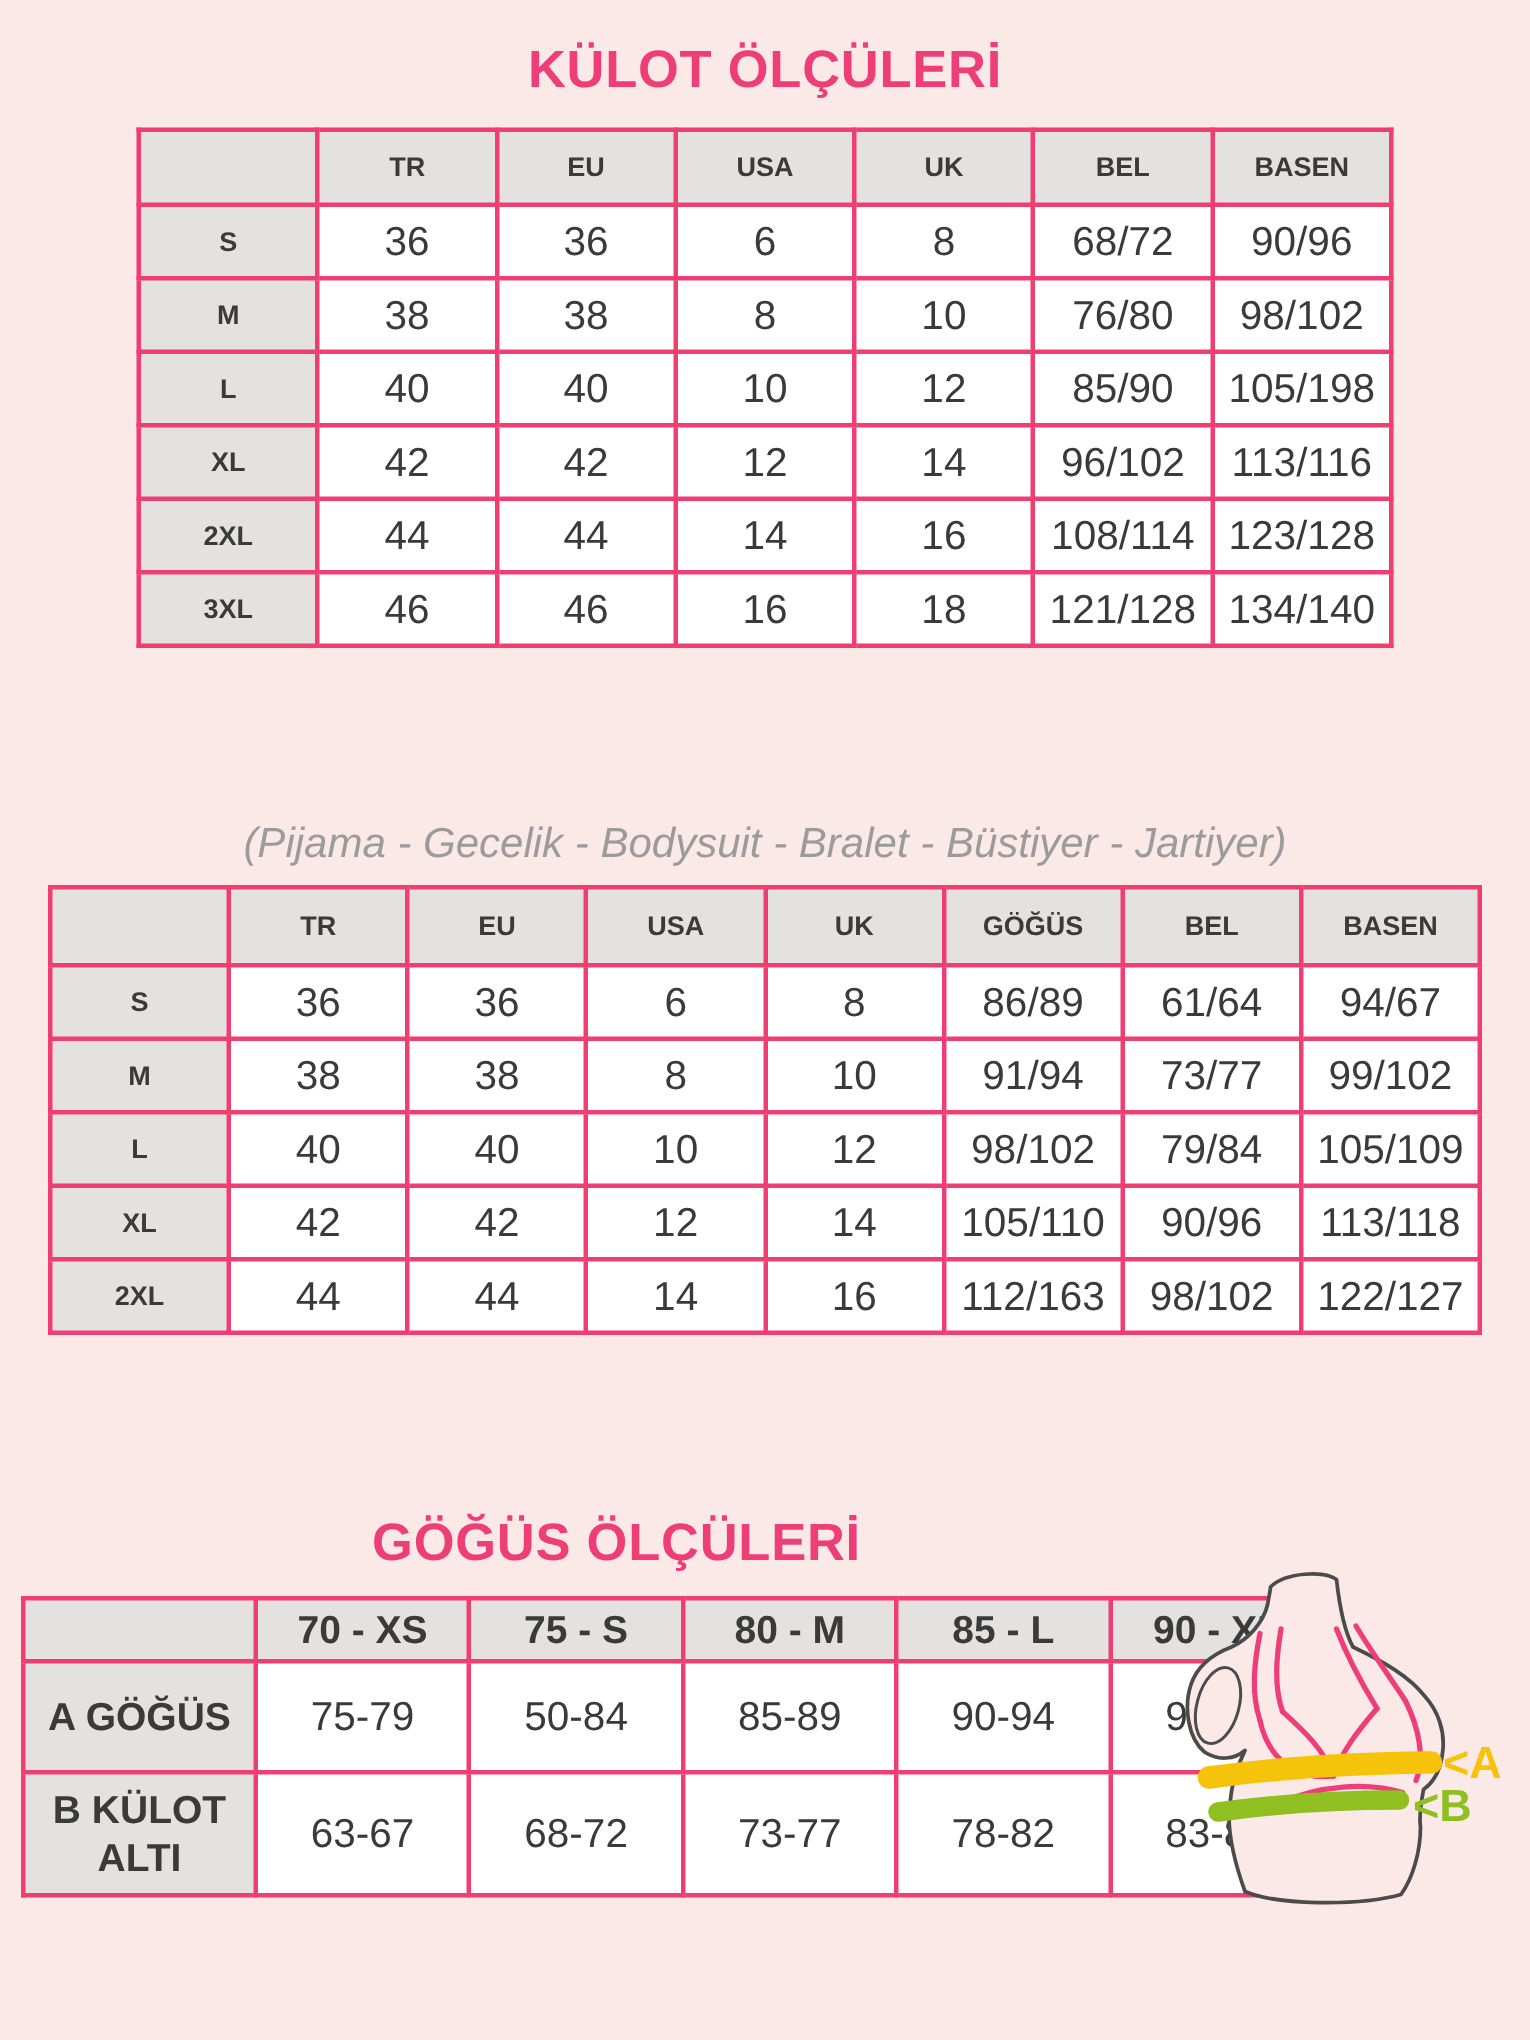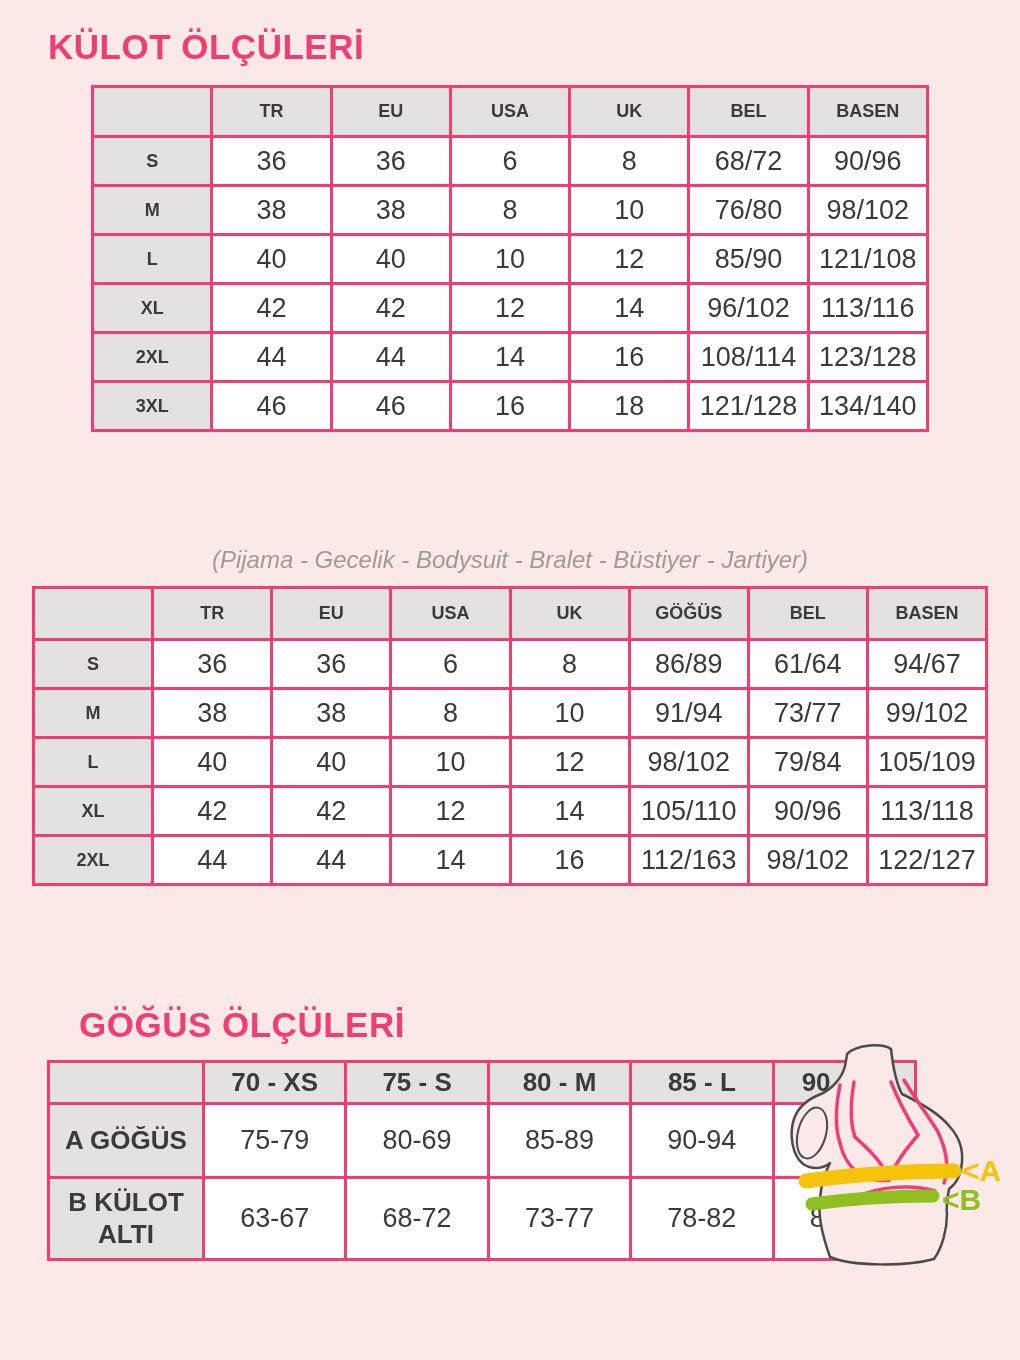--- a/index.html
+++ b/index.html
@@ -17,32 +17,31 @@
   *{box-sizing:border-box;}
   html,body{margin:0;padding:0;}
   body{
     width:1020px;height:1360px;
     background:var(--page-bg);
     font-family:"Liberation Sans",sans-serif;
     overflow:hidden;
   }
   .title{
     margin:0;
-    text-align:left;
+    text-align:center;
     font-size:35px;
     font-weight:700;
     letter-spacing:.5px;
     color:var(--accent);
     line-height:1.15;
-    padding-left:48px;
   }
   .subtitle{
     margin:3px 0 0;
     text-align:center;
-    font-size:24px;
+    font-size:28px;
     font-style:italic;
     font-weight:400;
     color:var(--subtitle-text);
   }
   table.sizes{
     border-collapse:collapse;
     table-layout:fixed;
     background:var(--page-bg);
   }
   table.sizes th, table.sizes td{
@@ -68,21 +67,21 @@
   .t1 th,.t1 td{height:49px;}
   .t1 thead th{height:50px;}
   
   .sec2{margin-top:114px;}
   .t2{width:956px;margin:12px auto 0;}
   .t2 th,.t2 td{height:49px;}
   .t2 thead th{height:52px;}
   
   .sec3{margin-top:119px;position:relative;}
   .sec3 .title{width:760px;margin-left:31px;}
-  .t3{width:870px;margin:14px 0 0 47px;}
+  .t3{width:870px;margin:14px 0 0 14px;}
   .t3 col.label-col{width:155px;}
   .t3 thead th{height:42px;font-size:26px;}
   .t3 tbody th{font-size:26px;line-height:1.25;padding:0 10px;text-align:center;}
   .t3 tbody tr:nth-child(1) th,.t3 tbody tr:nth-child(1) td{height:74px;}
   .t3 tbody tr:nth-child(2) th,.t3 tbody tr:nth-child(2) td{height:82px;}
   
   .mannequin{
     position:absolute;
     left:785px;top:35px;
     width:235px;height:235px;
@@ -134,21 +133,21 @@
             <td>76/80</td>
             <td>98/102</td>
           </tr>
           <tr>
             <th>L</th>
             <td>40</td>
             <td>40</td>
             <td>10</td>
             <td>12</td>
             <td>85/90</td>
-            <td>121/108</td>
+            <td>105/198</td>
           </tr>
           <tr>
             <th>XL</th>
             <td>42</td>
             <td>42</td>
             <td>12</td>
             <td>14</td>
             <td>96/102</td>
             <td>113/116</td>
           </tr>
@@ -262,21 +261,21 @@
             <th>75 - S</th>
             <th>80 - M</th>
             <th>85 - L</th>
             <th>90 - XL</th>
           </tr>
         </thead>
         <tbody>
           <tr>
             <th>A GÖĞÜS</th>
             <td>75-79</td>
-            <td>80-69</td>
+            <td>50-84</td>
             <td>85-89</td>
             <td>90-94</td>
             <td>95-99</td>
           </tr>
           <tr>
             <th>B KÜLOT ALTI</th>
             <td>63-67</td>
             <td>68-72</td>
             <td>73-77</td>
             <td>78-82</td>

